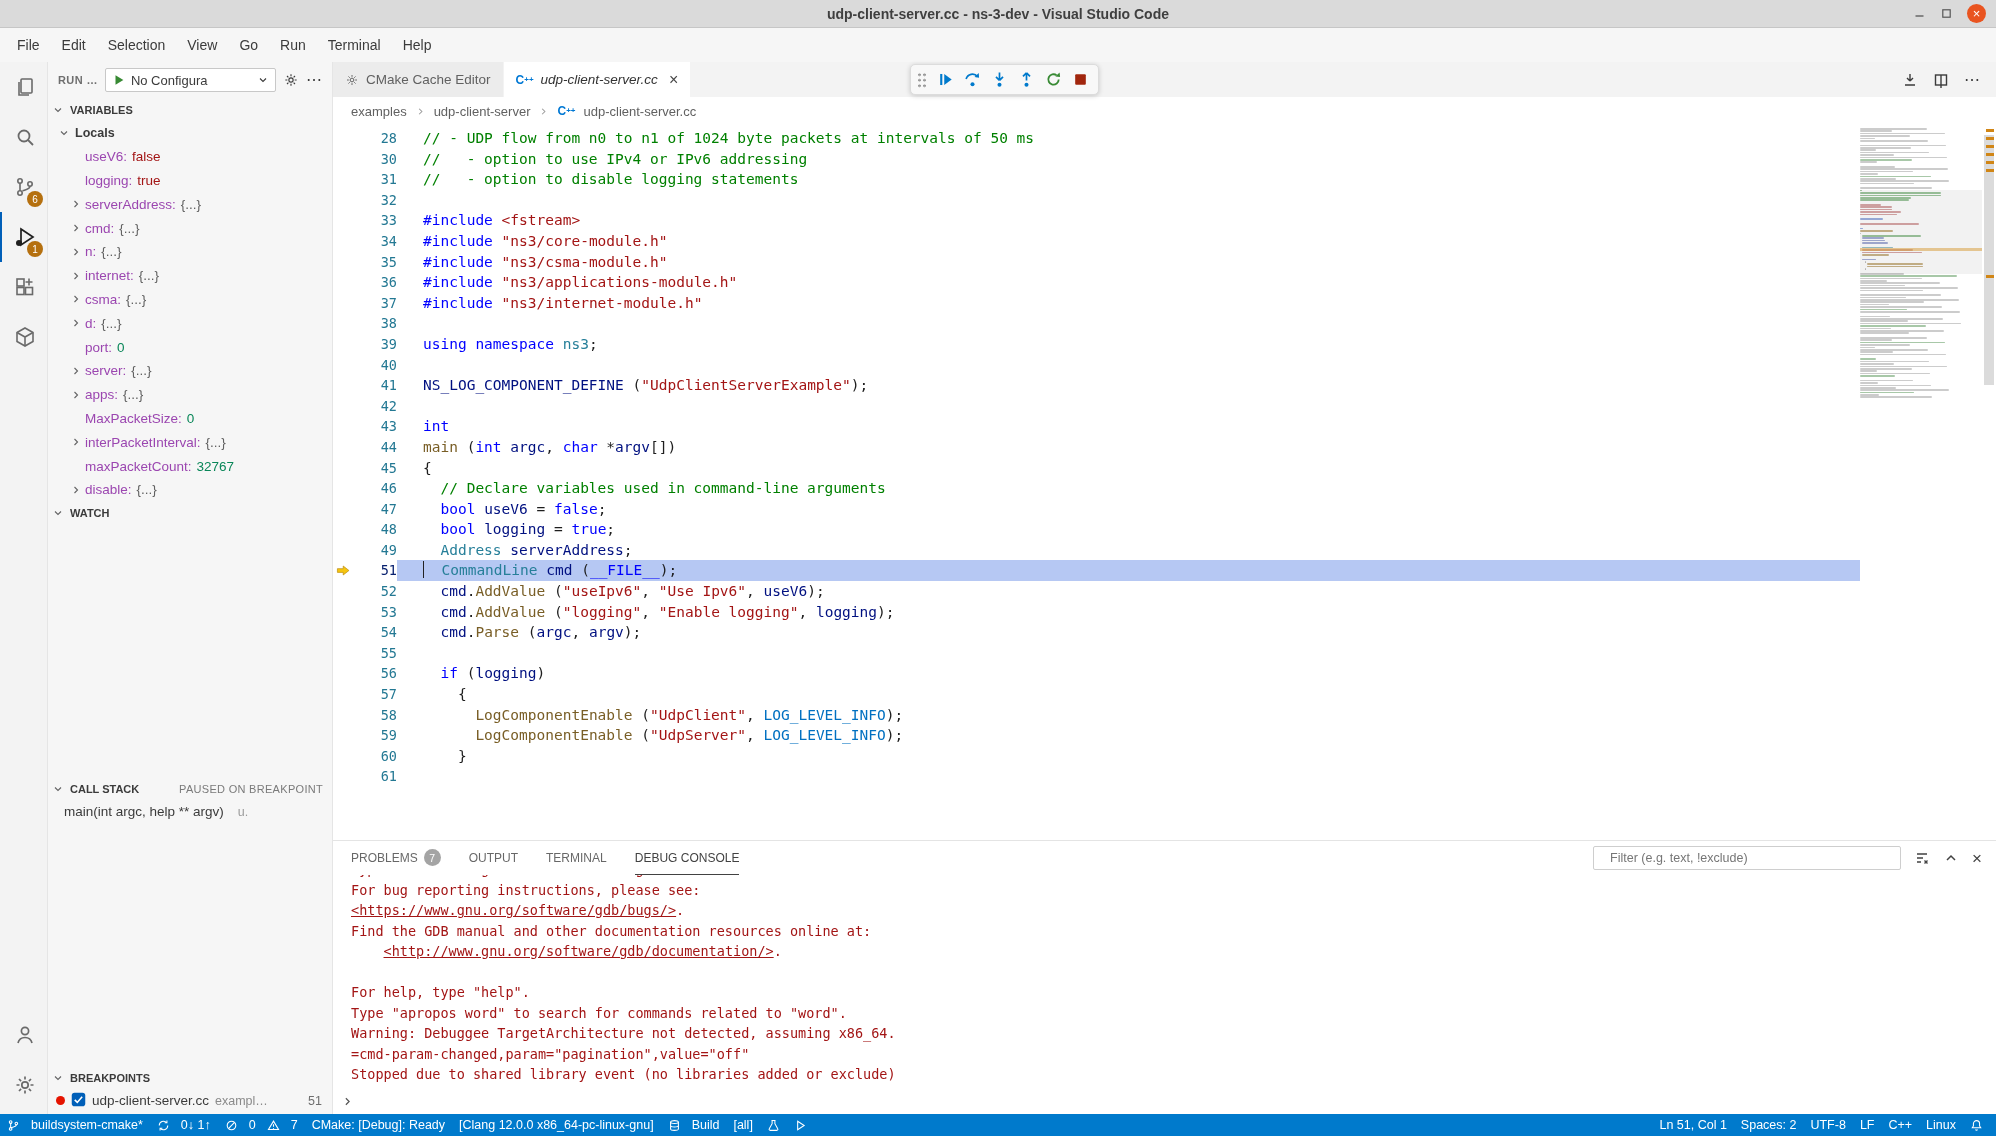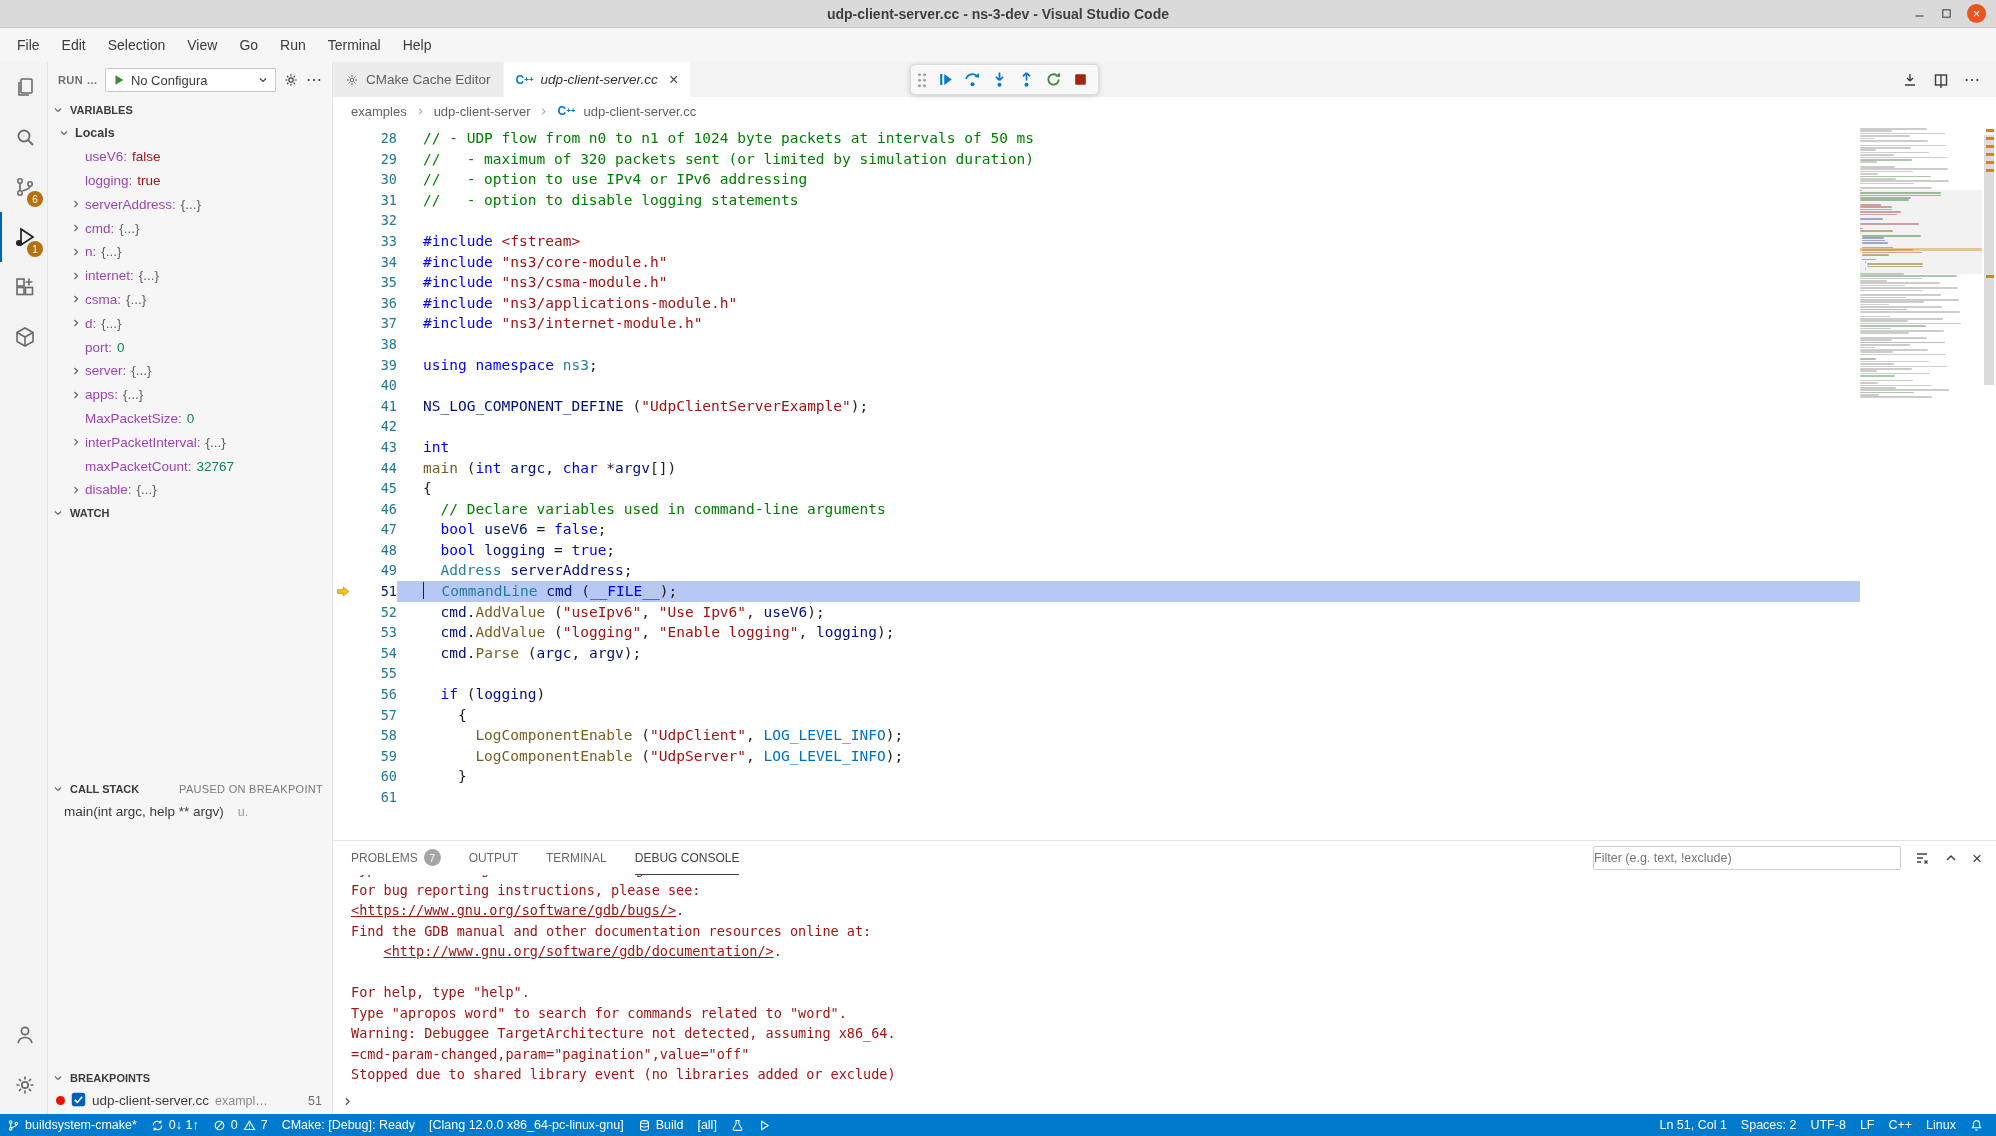--- a/index.html
+++ b/index.html
@@ -114,37 +114,37 @@
   .panel { height:274px; flex:none; border-top:1px solid #e4e4e4; display:flex; flex-direction:column; background:#fff; }
   .panel-tabs { height:34px; flex:none; display:flex; align-items:center; padding-left:18px; }
   .ptabs { display:flex; height:100%; }
   .ptab { display:flex; align-items:center; gap:6px; margin-right:28px; font-size:12px;
     color:#424242; opacity:.8; border-bottom:1px solid transparent; }
   .ptab.active { opacity:1; border-bottom-color:#424242; }
   .ptab-badge { background:#8e8e8e; color:#fff; font-size:10.5px; min-width:17px; height:17px;
     border-radius:9px; display:flex; align-items:center; justify-content:center; padding:0 4px; }
   .panel-right { margin-left:auto; display:flex; align-items:center; gap:13px; padding-right:14px; color:#424242; }
   .filter-input { width:308px; height:24px; border:1px solid #cecece; border-radius:2px;
-    padding:0 0; font-size:12.5px; font-family:"Liberation Sans",sans-serif; color:#333; background:#fff; outline:none; }
+    padding:0 16px; font-size:12.5px; font-family:"Liberation Sans",sans-serif; color:#333; background:#fff; outline:none; }
   .filter-input::placeholder { color:#767676; }
   .panel-x { font-size:17px; line-height:1; color:#424242; }
   .console { flex:1; overflow:hidden; padding-left:18px;
     font-family:"DejaVu Sans Mono", monospace; font-size:13.5px; }
   .console-inner { margin-top:-16px; }
   .con-row { height:20.5px; line-height:20.5px; white-space:pre; }
   .tk-r { color:var(--console_text); }
   .tk-u { color:var(--console_text); text-decoration:underline; }
   .console-prompt { height:26px; flex:none; display:flex; align-items:center; padding-left:8px; color:#555; }
 
   
   .statusbar { height:22px; background:var(--statusbar); color:#fff; display:flex;
     align-items:center; font-size:12.5px; }
   .sb-group { display:flex; height:100%; }
   .sb-right { margin-left:auto; padding-right:6px; }
-  .sb-item { display:flex; align-items:center; gap:5px; padding:0 7px; height:100%; white-space:nowrap; }
+  .sb-item { display:flex; align-items:center; gap:11px; padding:0 7px; height:100%; white-space:nowrap; }
 
   .icon { display:inline-flex; align-items:center; justify-content:center; }
 </style>
 </head>
 <body>
 
 <div id="app">
 
   <header class="titlebar">
     <div class="title">udp-client-server.cc - ns-3-dev - Visual Studio Code</div>
@@ -595,25 +595,20 @@
           </span>
           <span class="cpp-icon">C<small>++</small></span>
           <span class="bc-item">udp-client-server.cc</span>
         </div>
       <div class="code-wrap">
         <div class="code" id="code">
             <div class="code-row">
               <span class="glyph"></span>
               <span class="num">28</span>
               <span class="lc"><span class="tk-c">// - UDP flow from n0 to n1 of 1024 byte packets at intervals of 50 ms</span></span>
-            </div>
-            <div class="code-row">
-              <span class="glyph"></span>
-              <span class="num">29</span>
-              <span class="lc"><span class="tk-c">//   - maximum of 320 packets sent (or limited by simulation duration)</span></span>
             </div>
             <div class="code-row">
               <span class="glyph"></span>
               <span class="num">30</span>
               <span class="lc"><span class="tk-c">//   - option to use IPv4 or IPv6 addressing</span></span>
             </div>
             <div class="code-row">
               <span class="glyph"></span>
               <span class="num">31</span>
               <span class="lc"><span class="tk-c">//   - option to disable logging statements</span></span>

